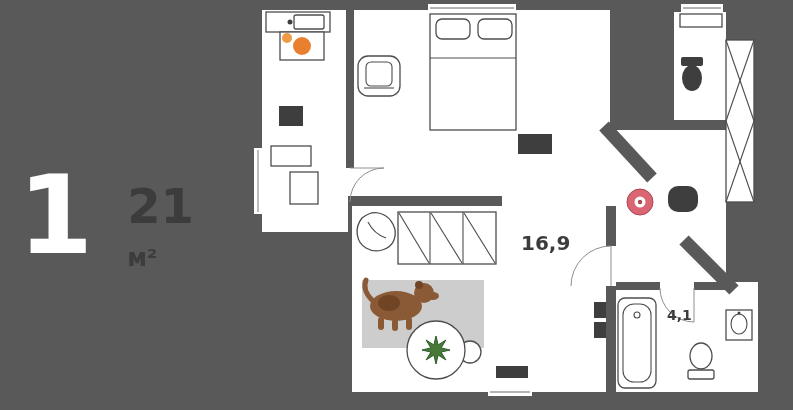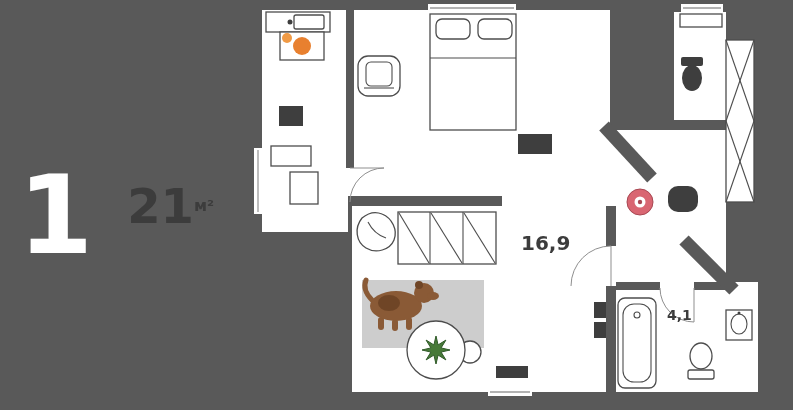--- a/index.html
+++ b/index.html
@@ -5,23 +5,23 @@
   html,body{margin:0;padding:0;}
   body{
     width:793px;height:410px;overflow:hidden;position:relative;
     background:var(--background,#595959);
     font-family:"DejaVu Sans","Liberation Sans",sans-serif;
   }
   .screen{position:absolute;inset:0;}
   
   .card-info{position:absolute;left:18px;top:168px;display:flex;gap:34px;align-items:flex-start;}
   .rooms{font-size:108px;line-height:0.88;font-weight:700;color:#ffffff;}
-  .area{display:flex;flex-direction:row;padding-top:14px;}
+  .area{display:flex;flex-direction:column;padding-top:14px;}
   .area-value{font-size:48px;line-height:1;font-weight:700;color:var(--label-text,#3c3c3c);}
-  .area-unit{font-size:16px;font-weight:700;margin-top:14px;color:var(--label-text,#3c3c3c);}
+  .area-unit{font-size:24px;font-weight:700;margin-top:14px;color:var(--label-text,#3c3c3c);}
   
   .room{fill:var(--room-fill,#ffffff);}
   .wall{fill:var(--background,#595959);}
   .wallline{stroke:var(--background,#595959);stroke-width:13;}
   .furn{fill:var(--room-fill,#ffffff);stroke:var(--furniture-outline,#4d4d4d);stroke-width:1.3;}
   .thin{fill:none;stroke:var(--furniture-outline,#4d4d4d);stroke-width:1.1;}
   .dk{fill:var(--dark-fixture,#3e3e3e);stroke:none;}
   .burner{fill:var(--burner-orange,#e8802f);stroke:none;}
   .burner2{fill:var(--burner-orange-light,#f09a45);stroke:none;}
   .pinkfill{fill:var(--table-pink,#d96672);stroke:var(--table-pink-dark,#a84752);stroke-width:1;}

